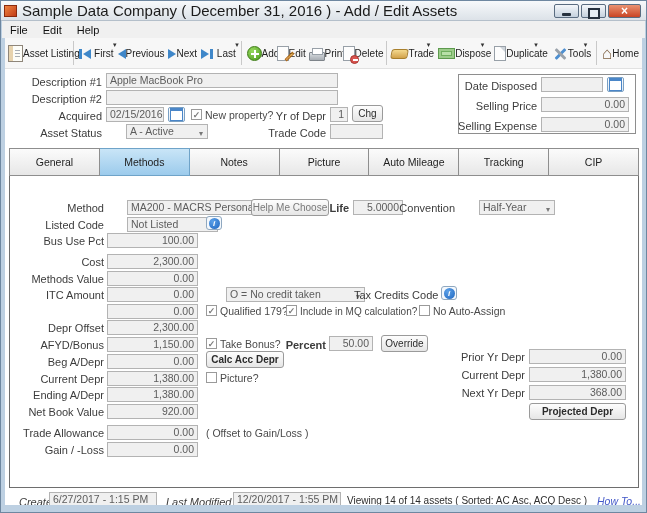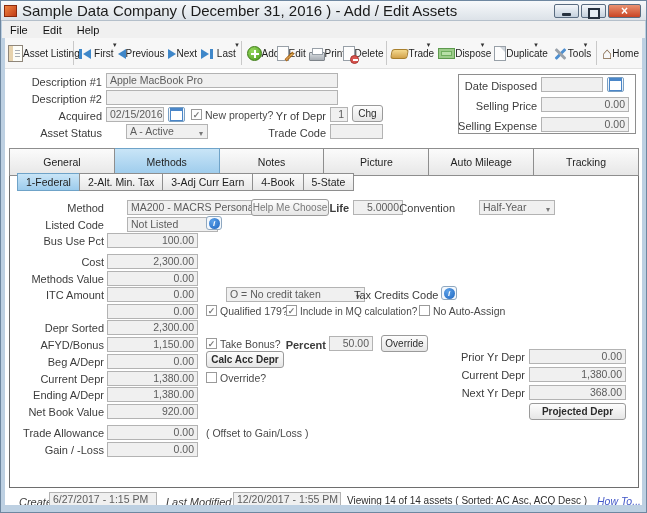--- a/index.html
+++ b/index.html
@@ -269,31 +269,25 @@
   <div class="lbl" style="left:455px;top:118px;width:81px">Selling Expense</div>
   <div class="fld num" style="left:540px;top:116px;width:88px">0.00</div>
 
   <div class="tabs">
     <div class="tab">General</div>
     <div class="tab active">Methods</div>
     <div class="tab">Notes</div>
     <div class="tab">Picture</div>
     <div class="tab">Auto Mileage</div>
     <div class="tab">Tracking</div>
+    <div class="tab">CIP</div>
   </div>
 
   <div class="groupbox"></div>
 
-  <div class="subtabs">
-    <div class="subtab active">1-Federal</div>
-    <div class="subtab">2-Alt. Min. Tax</div>
-    <div class="subtab">3-Adj Curr Earn</div>
-    <div class="subtab">4-Book</div>
-    <div class="subtab">5-State</div>
-  </div>
 
   <div class="lbl" style="left:6px;top:200px;width:97px">Method</div>
   <div class="fld dd" style="left:106px;top:199px;width:140px">MA200 - MACRS Personal</div>
   <div class="btn" style="left:250px;top:198px;width:78px;font-size:10px;color:#7a7a7a">Help Me Choose</div>
   <div class="lbl" style="left:300px;top:200px;width:48px;font-weight:bold">Life</div>
   <div class="fld num" style="left:352px;top:199px;width:50px">5.0000</div>
   <div class="lbl" style="left:394px;top:200px;width:60px">Convention</div>
   <div class="fld dd" style="left:458px;top:199px;width:76px">Half-Year</div>
 
   <div class="lbl" style="left:6px;top:217px;width:97px">Listed Code</div>
@@ -319,39 +313,39 @@
     </div>
 
   <div class="fld num" style="left:106px;top:303px;width:91px">0.00</div>
   <div class="cb" style="left:205px;top:304px">✓</div>
   <div class="cbl" style="left:219px;top:304px">Qualified 179?</div>
   <div class="cb" style="left:285px;top:304px">✓</div>
   <div class="cbl" style="left:299px;top:304px;font-size:10px">Include in MQ calculation?</div>
   <div class="cb" style="left:418px;top:304px"></div>
   <div class="cbl" style="left:432px;top:304px">No Auto-Assign</div>
 
-  <div class="lbl" style="left:6px;top:320px;width:97px">Depr Sorted</div>
+  <div class="lbl" style="left:6px;top:320px;width:97px">Depr Offset</div>
   <div class="fld num" style="left:106px;top:319px;width:91px">2,300.00</div>
 
   <div class="lbl" style="left:6px;top:337px;width:97px">AFYD/Bonus</div>
   <div class="fld num" style="left:106px;top:336px;width:91px">1,150.00</div>
   <div class="cb" style="left:205px;top:337px">✓</div>
   <div class="cbl" style="left:219px;top:337px">Take Bonus?</div>
   <div class="lbl" style="left:270px;top:337px;width:55px;font-weight:bold">Percent</div>
   <div class="fld num" style="left:328px;top:335px;width:44px">50.00</div>
   <div class="btn" style="left:380px;top:334px;width:47px">Override</div>
 
   <div class="lbl" style="left:6px;top:354px;width:97px">Beg A/Depr</div>
   <div class="fld num" style="left:106px;top:353px;width:91px">0.00</div>
   <div class="btn" style="left:205px;top:350px;width:78px;font-weight:bold">Calc Acc Depr</div>
 
   <div class="lbl" style="left:6px;top:371px;width:97px">Current Depr</div>
   <div class="fld num" style="left:106px;top:370px;width:91px">1,380.00</div>
   <div class="cb" style="left:205px;top:371px"></div>
-  <div class="cbl" style="left:219px;top:371px">Override?</div>
+  <div class="cbl" style="left:219px;top:371px">Picture?</div>
 
   <div class="lbl" style="left:6px;top:387px;width:97px">Ending A/Depr</div>
   <div class="fld num" style="left:106px;top:386px;width:91px">1,380.00</div>
 
   <div class="lbl" style="left:6px;top:404px;width:97px">Net Book Value</div>
   <div class="fld num" style="left:106px;top:403px;width:91px">920.00</div>
 
   <div class="lbl" style="left:6px;top:425px;width:97px">Trade Allowance</div>
   <div class="fld num" style="left:106px;top:424px;width:91px">0.00</div>
   <div class="note" style="left:205px;top:425px">( Offset to Gain/Loss )</div>

